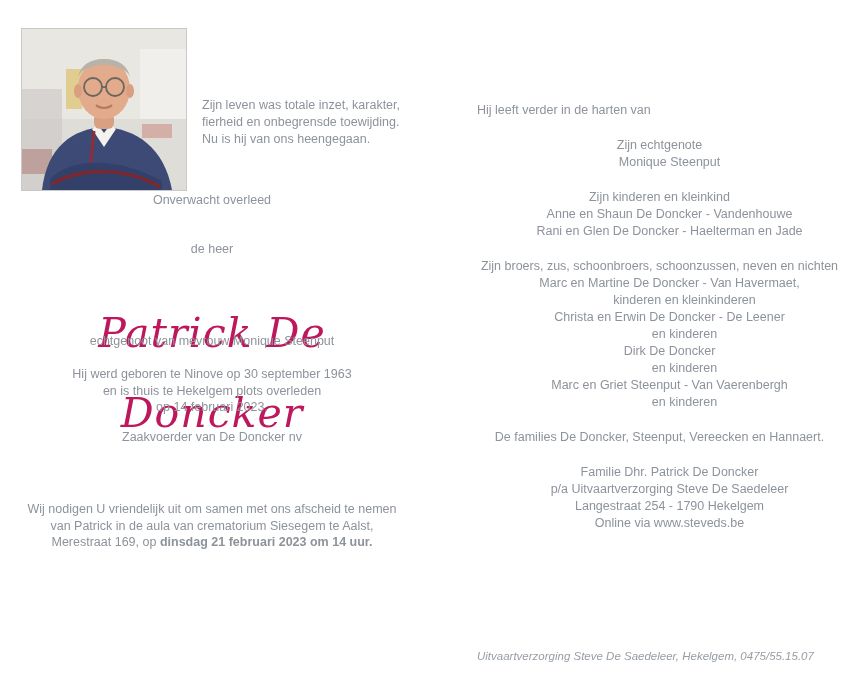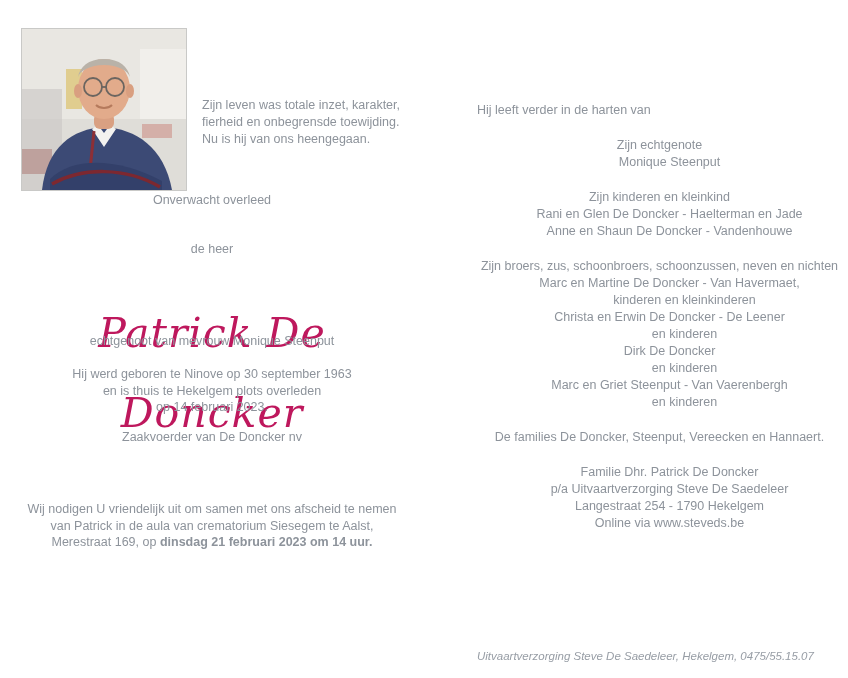--- a/index.html
+++ b/index.html
@@ -138,22 +138,22 @@
   <div class="abs rcol">
     <p class="line">Hij leeft verder in de harten van</p>
 
     <div class="section">
       <p class="line">Zijn echtgenote</p>
       <p class="line ind1">Monique Steenput</p>
     </div>
 
     <div class="section">
       <p class="line">Zijn kinderen en kleinkind</p>
+      <p class="line ind1">Anne en Shaun De Doncker - Vandenhouwe</p>
       <p class="line ind1">Rani en Glen De Doncker - Haelterman en Jade</p>
-      <p class="line ind1">Anne en Shaun De Doncker - Vandenhouwe</p>
     </div>
 
     <div class="section">
       <p class="line">Zijn broers, zus, schoonbroers, schoonzussen, neven en nichten</p>
       <p class="line ind1">Marc en Martine De Doncker - Van Havermaet,</p>
       <p class="line ind2">kinderen en kleinkinderen</p>
       <p class="line ind1">Christa en Erwin De Doncker - De Leener</p>
       <p class="line ind2">en kinderen</p>
       <p class="line ind1">Dirk De Doncker</p>
       <p class="line ind2">en kinderen</p>

